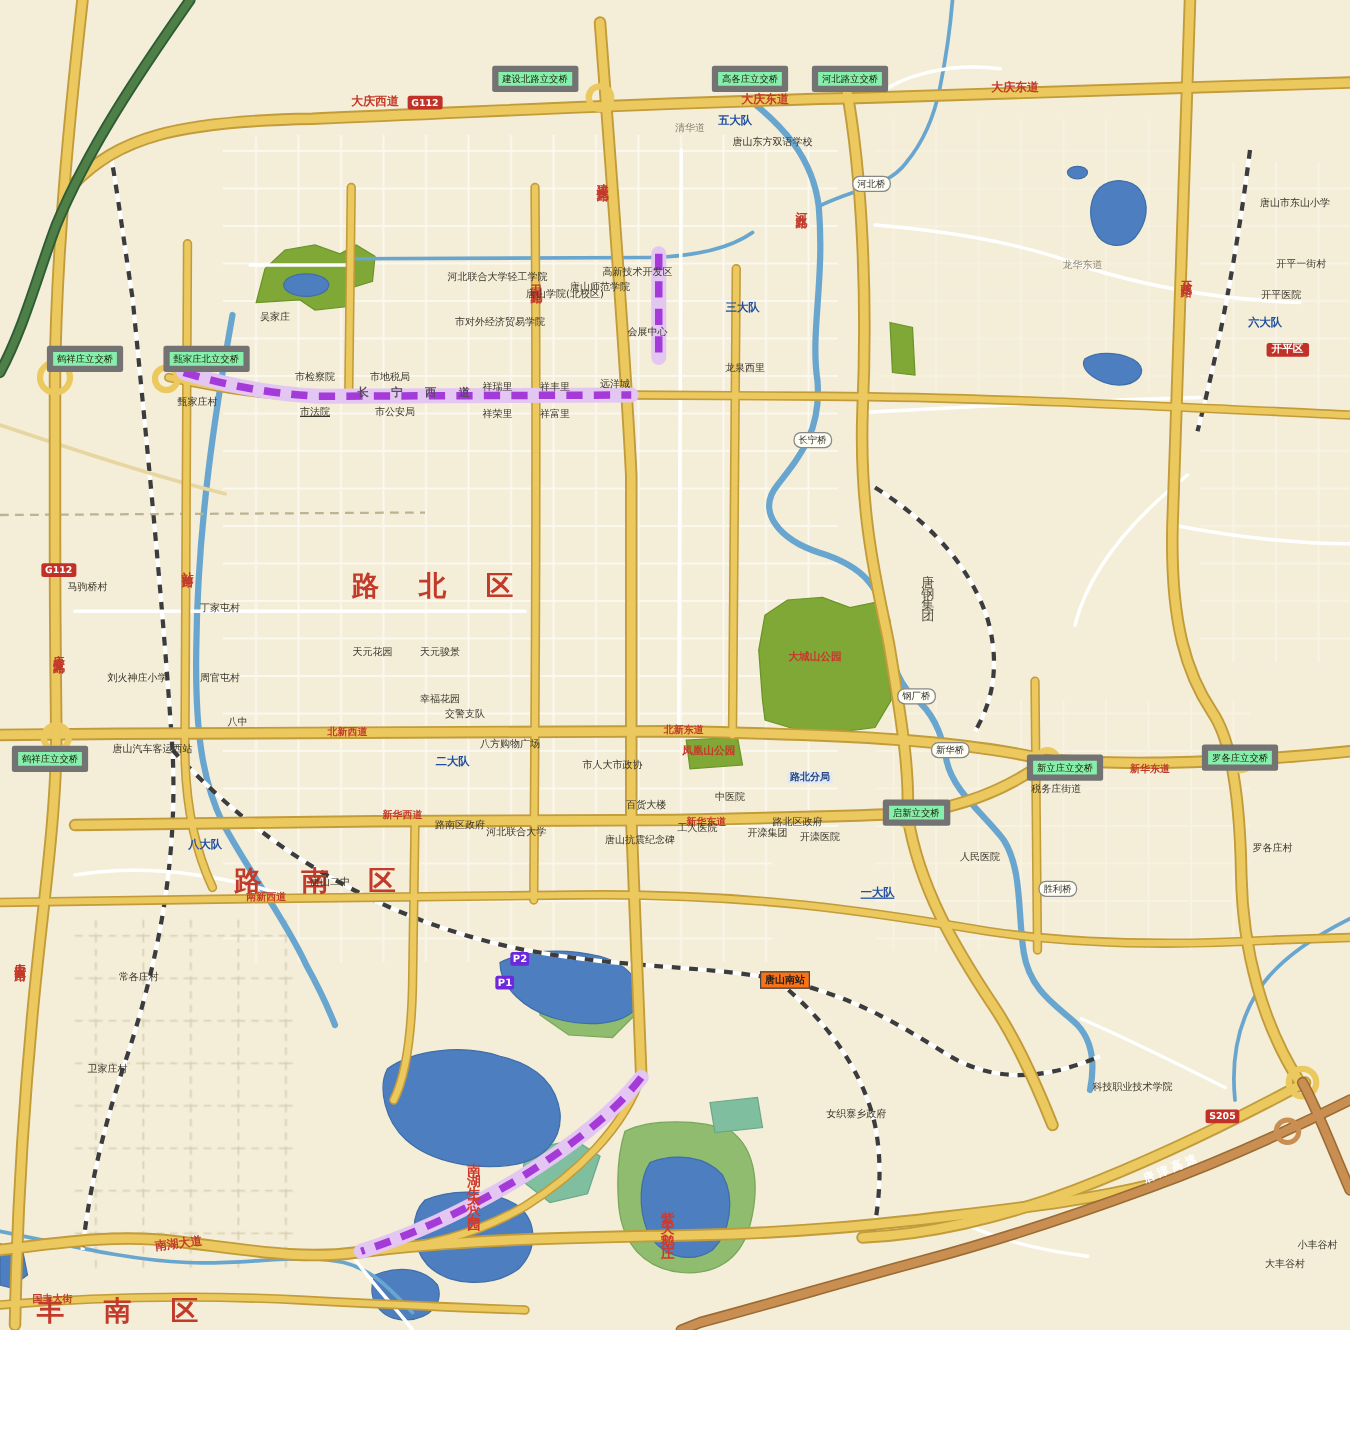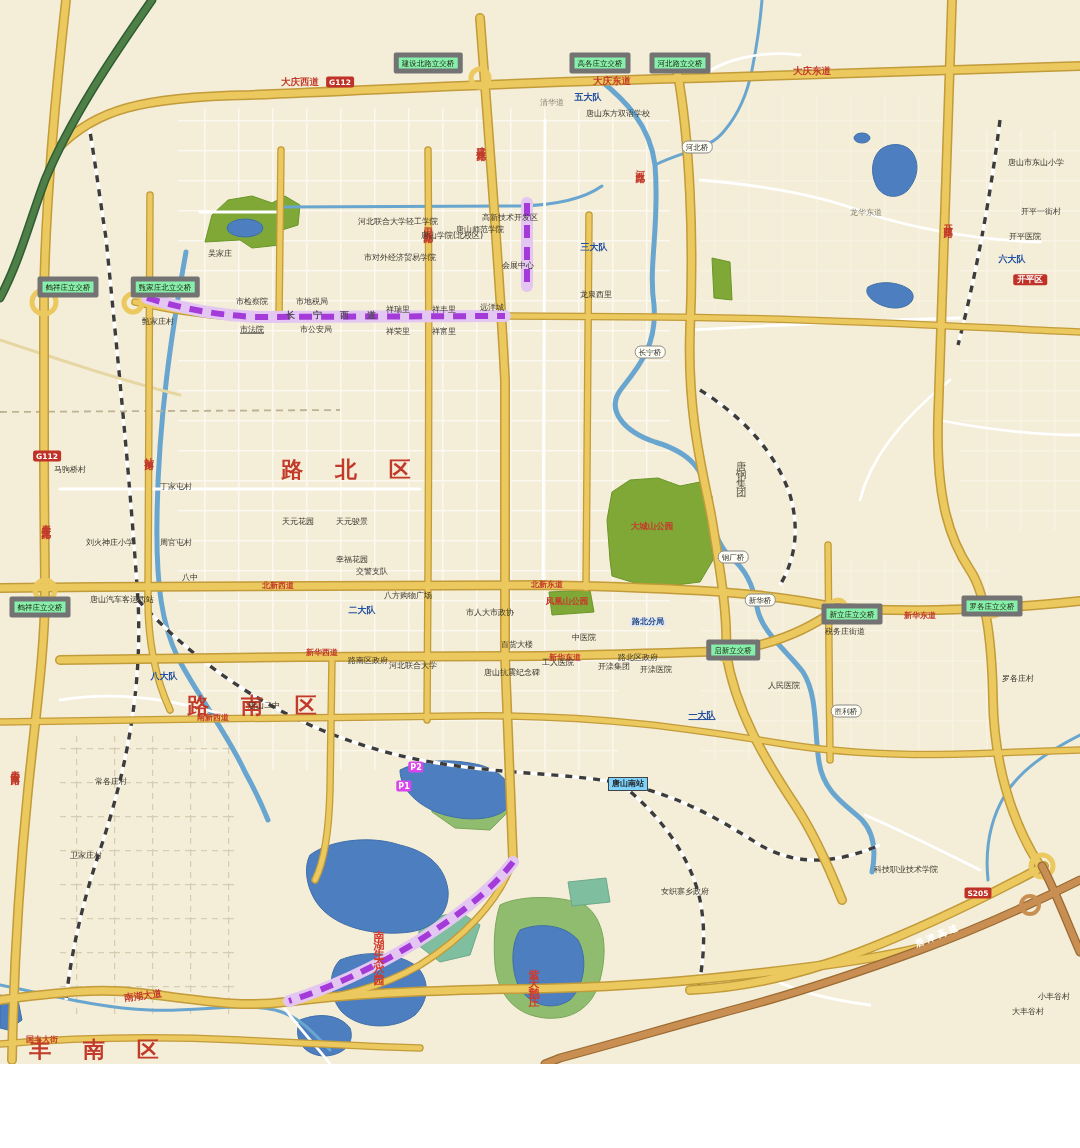--- a/index.html
+++ b/index.html
@@ -43,22 +43,22 @@
   .vroad{writing-mode:vertical-rl;text-orientation:upright;font-size:9.5px;font-weight:bold;color:#c23a2a;letter-spacing:2px}
   .vpoi{writing-mode:vertical-rl;text-orientation:upright;font-size:10.5px;color:#54503f;letter-spacing:9px}
   .pname{writing-mode:vertical-rl;text-orientation:upright;font-size:11px;font-weight:bold;color:#d0392b;letter-spacing:9px}
   .brigade{font-size:9px;font-weight:bold;color:#1f4fa0}
   .parkred{font-size:8.5px;font-weight:bold;color:#c7392b}
   .bluepoi{font-size:8px;font-weight:bold;color:#27477e;background:#dfe8f4;padding:0 2px;border-radius:2px}
   .badge-y{font-size:7.5px;color:#201f08;background:#86efac;border:5px solid #737373;border-radius:2px;padding:0 3px;line-height:11px}
   .badge-w{font-size:7.5px;color:#333;background:#fffef4;border:1px solid #888;border-radius:6px;padding:0 3px;line-height:11px}
   .badge-r{font-size:8.5px;font-weight:bold;color:#fff;background:#c03227;border-radius:2px;padding:1px 4px}
   .badge-route{font-size:7.5px;font-weight:bold;color:#fff;background:#c03227;border-radius:2px;padding:0 3px;line-height:11px}
-  .badge-p{font-size:8px;font-weight:bold;color:#fff;background:#d946ef;border-radius:2px;padding:0 2px;line-height:11px}
-  .station{font-size:8px;font-weight:bold;color:#222;background:#7dd3fc;border:1px solid #444;padding:0 3px;line-height:12px}
+  .badge-p{font-size:8px;font-weight:bold;color:#fff;background:#6d28d9;border-radius:2px;padding:0 2px;line-height:11px}
+  .station{font-size:8px;font-weight:bold;color:#222;background:#f97316;border:1px solid #444;padding:0 3px;line-height:12px}
   .white-hwy{font-size:9px;font-weight:bold;color:#fff;letter-spacing:3px}
   
   .legend{position:absolute;left:0;top:1064px;width:1080px;height:84px;background:#fff}
 </style>
 </head>
 <body>
 
 <div class="stage">
   <div class="mapwrap">
     <svg width="1080" height="1064" viewBox="0 0 1080 1064">

